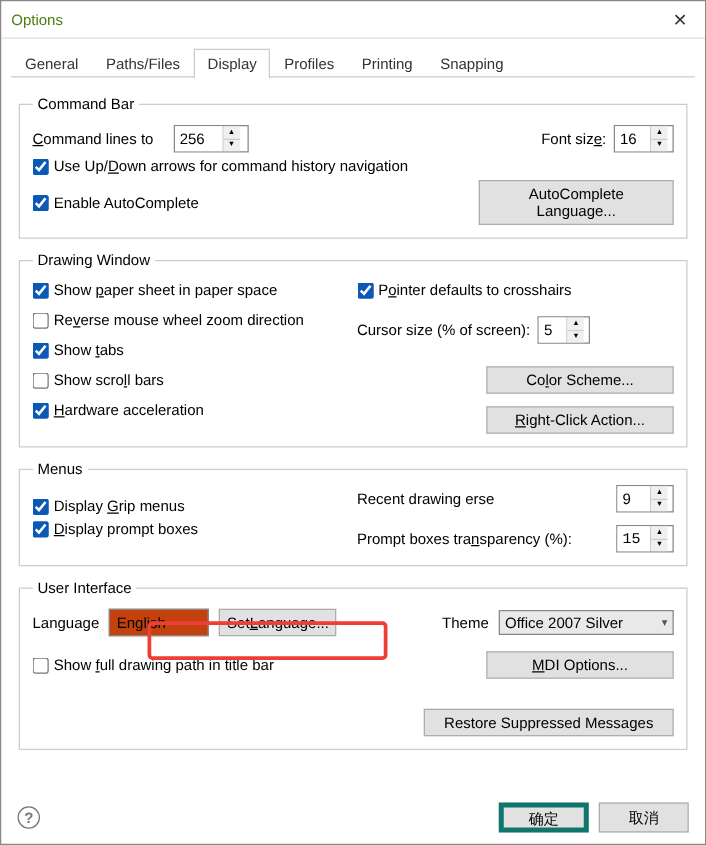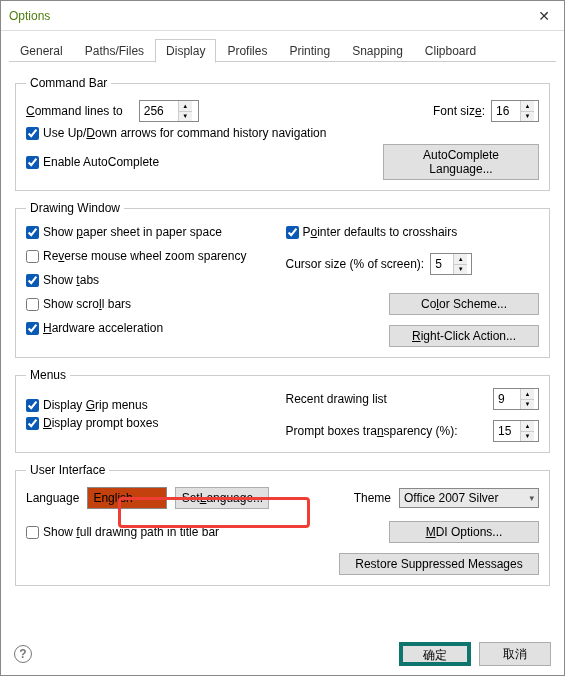--- a/index.html
+++ b/index.html
@@ -198,21 +198,20 @@
   <div class="close-btn">✕</div>
 </div>
 
 <div class="tabs">
   <div class="tab">General</div>
   <div class="tab">Paths/Files</div>
   <div class="tab active">Display</div>
   <div class="tab">Profiles</div>
   <div class="tab">Printing</div>
   <div class="tab">Snapping</div>
-  <div class="tab">Clipboard</div>
 </div>
 
 <div class="content">
 
   <fieldset>
     <legend>Command Bar</legend>
     <div class="row" style="justify-content:space-between; margin:4px 0;">
       <div class="row">
         <span><span class="underline">C</span><span>ommand lines to</span></span>
         <span style="width:16px;"></span>
@@ -252,21 +251,21 @@
   <fieldset>
     <legend>Drawing Window</legend>
     <div class="two-col">
       <div class="col">
         <label class="check">
             <input type="checkbox" checked="" style="">
             <span><span>Show </span><span class="underline">p</span><span>aper sheet in paper space</span></span>
           </label>
         <label class="check" style="margin-top:10px;">
             <input type="checkbox" style="">
-            <span><span>Re</span><span class="underline">v</span><span>erse mouse wheel zoom sparency</span></span>
+            <span><span>Re</span><span class="underline">v</span><span>erse mouse wheel zoom direction</span></span>
           </label>
         <label class="check" style="margin-top:10px;">
             <input type="checkbox" checked="" style="">
             <span><span>Show </span><span class="underline">t</span><span>abs</span></span>
           </label>
         <label class="check" style="margin-top:10px;">
             <input type="checkbox" style="">
             <span><span>Show scro</span><span class="underline">l</span><span>l bars</span></span>
           </label>
         <label class="check" style="margin-top:10px;">
@@ -315,33 +314,33 @@
             <input type="checkbox" checked="" style="">
             <span><span>Display </span><span class="underline">G</span><span>rip menus</span></span>
           </label>
         <label class="check">
             <input type="checkbox" checked="" style="">
             <span><span class="underline">D</span><span>isplay prompt boxes</span></span>
           </label>
       </div>
       <div class="col" style="padding-left:6px;">
         <div class="row" style="justify-content:space-between;">
-          <span>Recent drawing list</span>
+          <span>Recent drawing erse</span>
           <span class="spinner" style="width:46px;">
             <input style="width: 26px;" value="9">
             <span class="arrows">
                 <span class="arrow">▲</span>
                 <span class="arrow">▼</span>
               </span>
           </span>
         </div>
         <div class="row" style="justify-content:space-between; margin-top:10px;">
           <span><span>Prompt boxes tra</span><span class="underline">n</span><span>sparency (%):</span></span>
           <span class="spinner" style="width:46px;">
-            <input style="width: 26px;" value="15">
+            <input style="width: 26px; font-family: Liberation Mono, monospace;" value="15">
             <span class="arrows">
                 <span class="arrow">▲</span>
                 <span class="arrow">▼</span>
               </span>
           </span>
         </div>
       </div>
     </div>
   </fieldset>
 
@@ -367,21 +366,21 @@
       <label class="check">
           <input type="checkbox" style="">
           <span><span>Show </span><span class="underline">f</span><span>ull drawing path in title bar</span></span>
         </label>
       <button class="button" style="width:150px;">
           <span class="underline">M</span>
           <span>D</span>
           <span>I Options...</span>
         </button>
     </div>
-    <div class="row" style="justify-content:flex-end; margin-top:10px;">
+    <div class="row" style="justify-content:flex-end; margin-top:24px;">
       <button class="button" style="width:200px;">Restore Suppressed Messages</button>
     </div>
   </fieldset>
 
 </div>
 
 <div class="footer">
   <div class="help-icon">?</div>
   <div class="footer-buttons">
     <button class="btn-main primary">确定</button>

